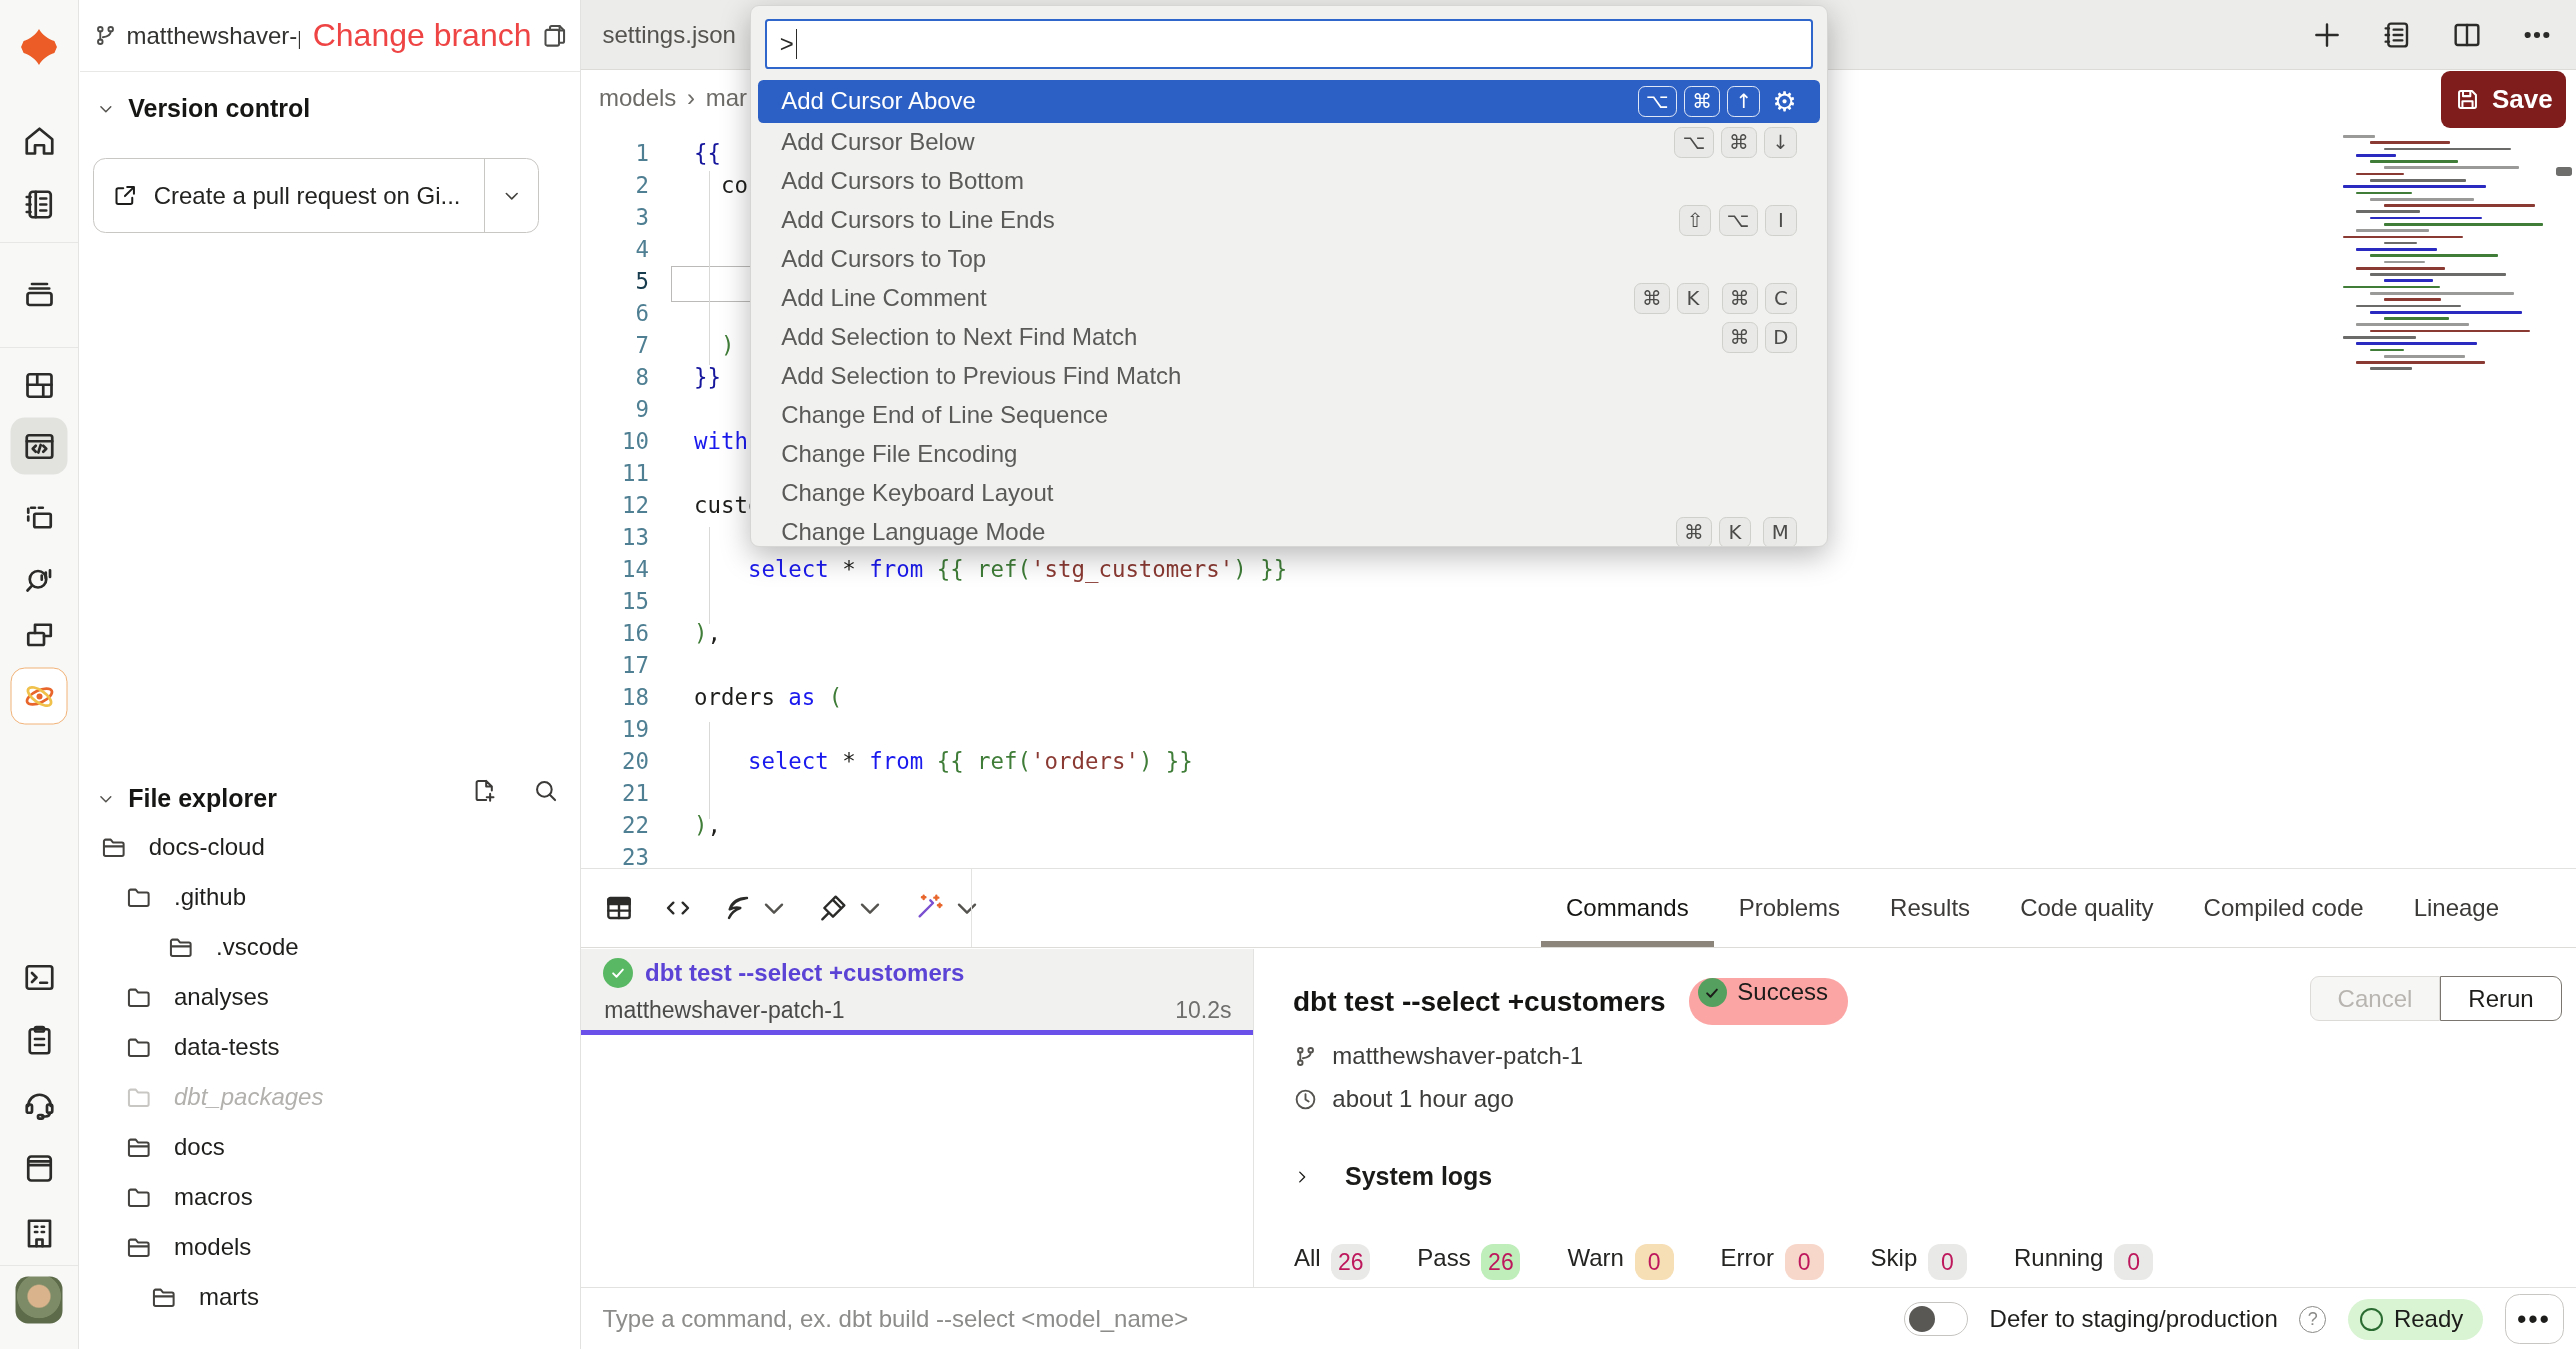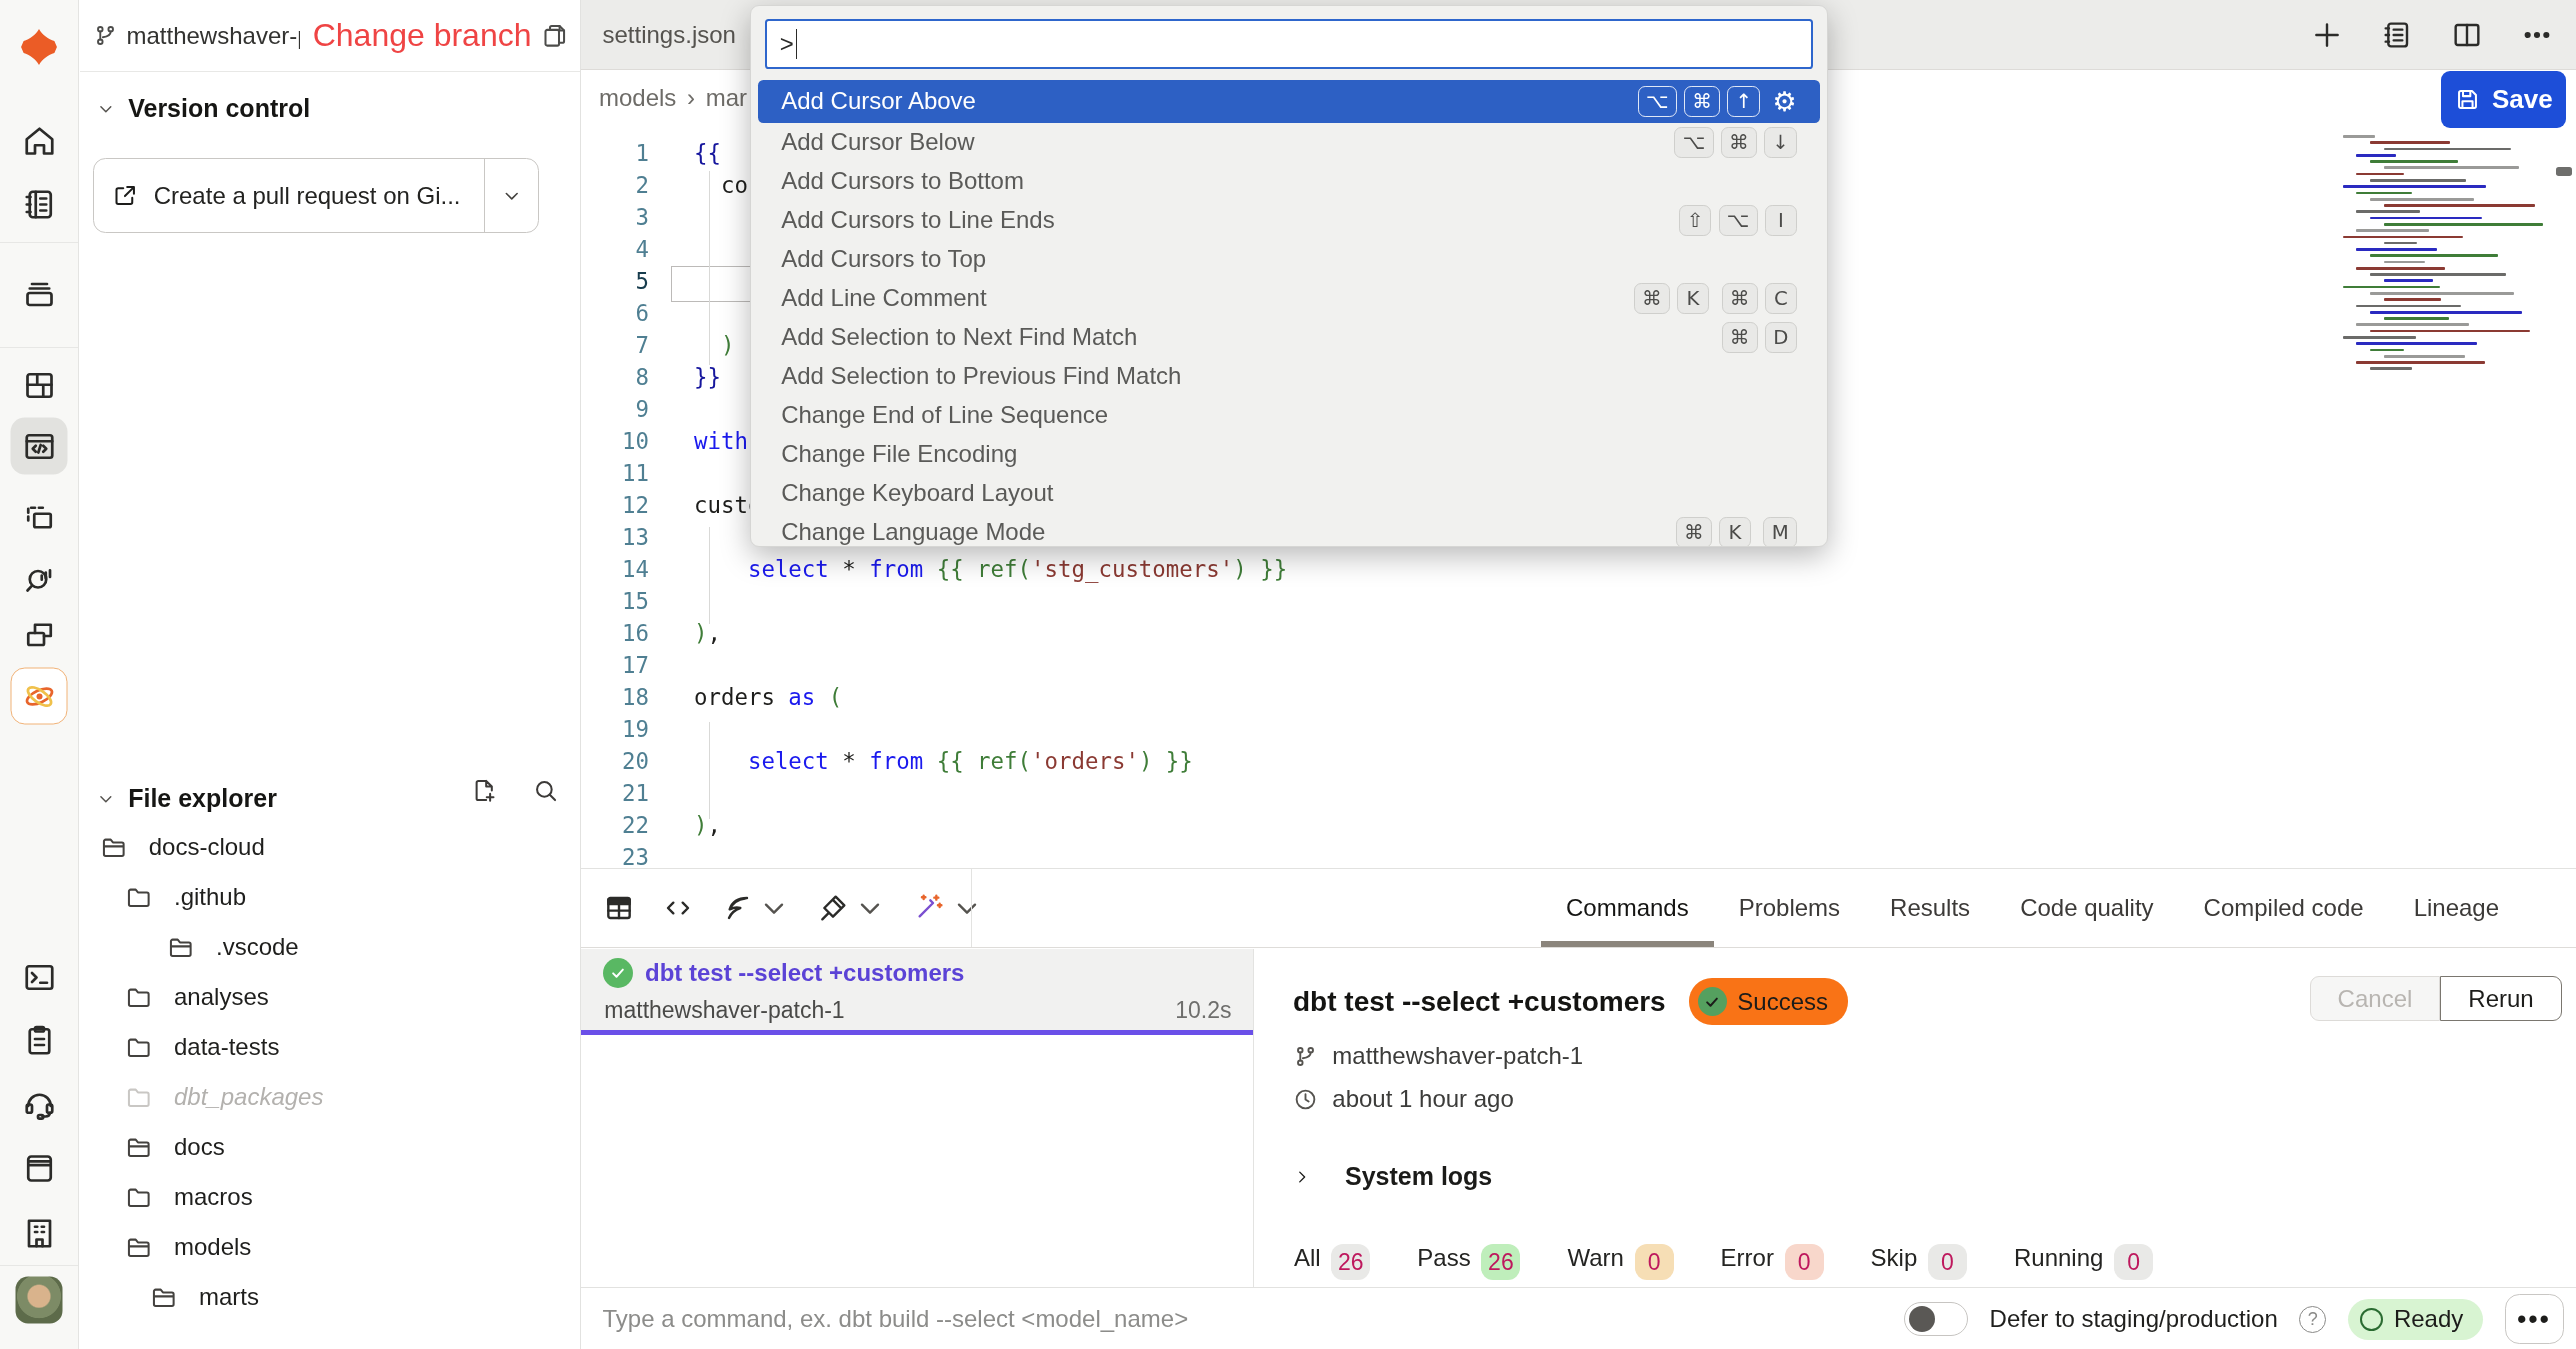--- a/index.html
+++ b/index.html
@@ -60,21 +60,21 @@
   .ln { width:86px; text-align:right; padding-right:18px; color:#4f7f92; flex:0 0 auto; }
   .cl.current .ln { color:#173c4d; }
   .lt { margin-left:27px; white-space:pre; }
   .tok-k { color:#1b1aee; } .tok-p { color:#1d1d1b; } .tok-g { color:#3f7d38; } .tok-s { color:#8b3a33; } .tok-b { color:#16169d; }
   .iguide { position:absolute; left:128px; width:0.9px; background:#d9d9d7; }
   #curbox { position:absolute; left:90px; width:82px; height:36px; border:0.9px solid #bcbab8; background:#fff; }
   #minimap { position:absolute; left:1762px; top:64px; width:209px; height:247px; }
   #minimap div { height:2.7px; margin-bottom:3.6px; border-radius:0.9px; }
   #scroll-thumb { position:absolute; left:1975px; top:96px; width:16px; height:9px; background:#6e6e6c; border-radius:2.7px; }
 
-  #save-btn { position:absolute; left:2441px; top:71px; width:125px; height:57px; background:#1d4ed8; color:#fff;
+  #save-btn { position:absolute; left:2441px; top:71px; width:125px; height:57px; background:#7f1d1d; color:#fff;
               border-radius:9px; display:flex; align-items:center; justify-content:center; gap:10.7px; z-index:30; }
   #save-btn span { font-size:26px; font-weight:bold; }
   #save-btn svg { width:27px; height:27px; }
 
   
   #palette { position:absolute; left:750px; top:5.4px; width:1078px; height:542px; background:#f1f1ef; border:0.9px solid #d6d6d4;
              border-radius:9px; box-shadow:0 9px 30px rgba(0,0,0,.28); z-index:50; overflow:hidden; }
   #pal-input { margin:12.5px 14.3px 10.7px; height:50px; background:#fff; border:2.2px solid #2e66cc; border-radius:3.6px;
                display:flex; align-items:center; padding:0 12.5px; font-size:24px; color:#2b2b29; }
   #pal-caret { width:1.8px; height:30px; background:#2b2b29; margin-left:1.8px; }
@@ -108,21 +108,21 @@
   .check-circle svg { width:18px; height:18px; stroke-width:2.6; }
   #hist-cmd { font-size:24px; font-weight:bold; color:#5b43d6; }
   #hist-item .row2 { display:flex; justify-content:space-between; margin-top:9px; padding-left:1.8px; }
   #hist-branch { font-size:23px; color:#4a4a48; }
   #hist-dur { font-size:23px; color:#6e6e6c; }
   #hist-bar { position:absolute; left:0; right:0; bottom:0; height:5.4px; background:#6a4fe8; }
 
   #details { position:absolute; left:1255px; right:0; top:949px; height:338px; background:#fff; }
   #det-title-row { position:absolute; left:38px; top:29px; display:flex; align-items:center; gap:23px; }
   #det-title { font-size:28px; font-weight:bold; color:#141412; }
-  #status-pill { height:47px; border-radius:23px; background:#f97316; display:flex; align-items:center; gap:10.7px; padding:0 19.7px 0 9px; }
+  #status-pill { height:47px; border-radius:23px; background:#fca5a5; display:flex; gap:10.7px; padding:0 19.7px 0 9px; }
   #status-pill .check-circle { width:29px; height:29px; background:#55a05f; }
   #status-pill span { font-size:24px; color:#1c1c1a; }
   #det-actions { position:absolute; right:14.3px; top:27px; display:flex; }
   #btn-cancel { height:45px; padding:0 27px; font-size:24px; color:#b8b5b1; background:#f6f6f5; border:1.3px solid #dddbd8;
                 border-radius:9px 0 0 9px; display:flex; align-items:center; }
   #btn-rerun { height:45px; padding:0 27px; font-size:24px; color:#1d1d1b; background:#fff; border:1.3px solid #7a766f;
                border-radius:0 9px 9px 0; display:flex; align-items:center; }
   .det-row { position:absolute; left:38px; display:flex; align-items:center; gap:14.3px; color:#3c3c3a; font-size:24px; }
   .det-row svg { width:25px; height:25px; color:#55534f; }
   #syslogs { position:absolute; left:38px; top:213px; display:flex; align-items:center; gap:34px; }

